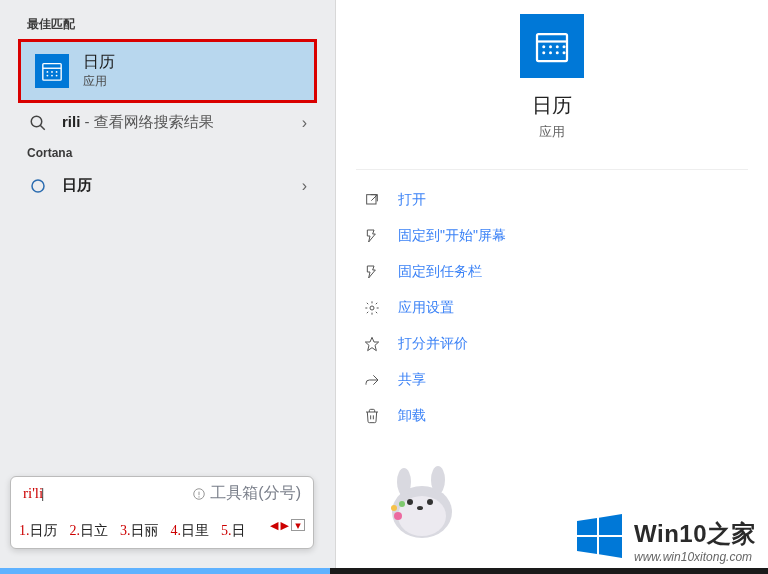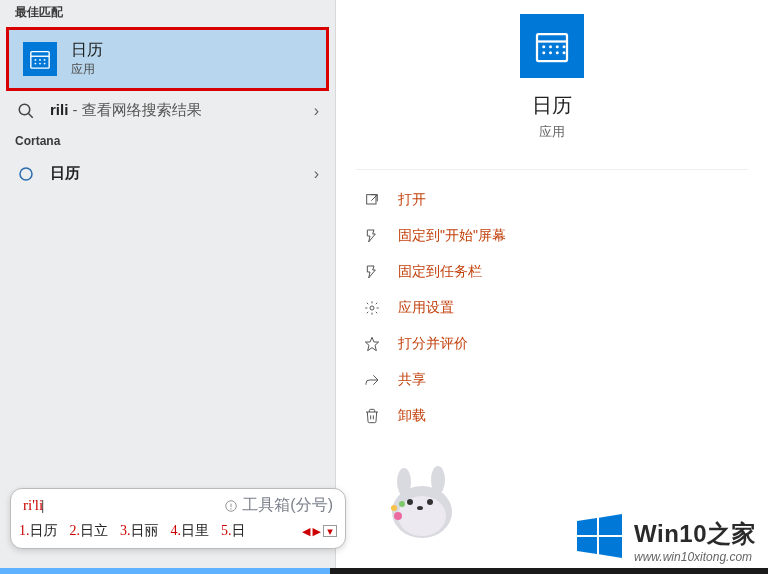--- a/index.html
+++ b/index.html
@@ -10,21 +10,21 @@
     background: #fff;
     position: relative;
     overflow: hidden;
     font-size: 14px;
   }
   .container { display: flex; width: 100%; height: 100%; }
   .left-panel {
     width: 336px;
     background: #ecedef;
     border-right: 1px solid #d8d8d8;
-    padding: 0;
+    padding: 12px;
     position: relative;
   }
   .section-header {
     font-size: 12px;
     font-weight: 600;
     color: #3a3a3a;
     padding: 4px 15px 6px;
   }
   .best-match {
     display: flex;
@@ -73,39 +73,39 @@
     margin: 0 auto 14px;
     display: flex; align-items: center; justify-content: center;
   }
   .big-tile svg { width: 36px; height: 36px; }
   .app-name { font-size: 20px; color: #222; }
   .app-type { font-size: 13px; color: #666; margin-top: 4px;}
   .action-list { margin: 4px 20px; }
   .action {
     display: flex; align-items: center;
     padding: 8px 6px;
-    color: #c2410c;
+    color: #3b82f6;
     font-size: 14px;
   }
   .action .aicon {
     width: 20px; height: 20px;
     margin-right: 16px;
     color: #555;
     display:flex; align-items:center; justify-content:center;
   }
   .aicon svg { width: 16px; height: 16px; stroke: #555; fill: none; stroke-width: 1.5; }
 
   .ime-box {
     position: absolute;
     left: 10px;
     bottom: 25px;
-    width: 336px;
+    width: 304px;
     background: #fff;
     border: 1px solid #bbb;
-    border-radius: 12px;
+    border-radius: 6px;
     box-shadow: 0 2px 6px rgba(0,0,0,0.15);
     z-index: 5;
     padding: 4px 8px 6px;
   }
   .ime-top {
     display: flex;
     justify-content: space-between;
     align-items: center;
     font-size: 14px;
     padding: 2px 4px 4px;
@@ -116,21 +116,21 @@
   .ime-tool { color: #7a7f8a; font-size: 16px; display:flex; align-items:center;}
   .ime-tool svg { width:14px; height:14px; margin-right:4px; }
   .ime-cands {
     display: flex;
     align-items: center;
     font-size: 14px;
     color: #222;
     padding: 2px 0;
     gap: 12px;
   }
-  .cand { white-space: nowrap; }
+  .cand { white-space: nowrap; margin-top: 12px; }
   .cand .lbl { color: #c00; font-family: "SimSun", serif;}
   .ime-nav { margin-left:auto; display:flex; align-items:center; gap:2px;}
   .ime-nav span { color:#c00; font-size:11px; }
   .ime-dd { width:14px; height:12px; border:1px solid #999; display:inline-flex; align-items:center; justify-content:center; font-size:8px; color:#444;}
   
   .mascot {
     position:absolute;
     left: 380px; bottom: 34px;
     width: 80px; height: 80px;
     z-index:4;

